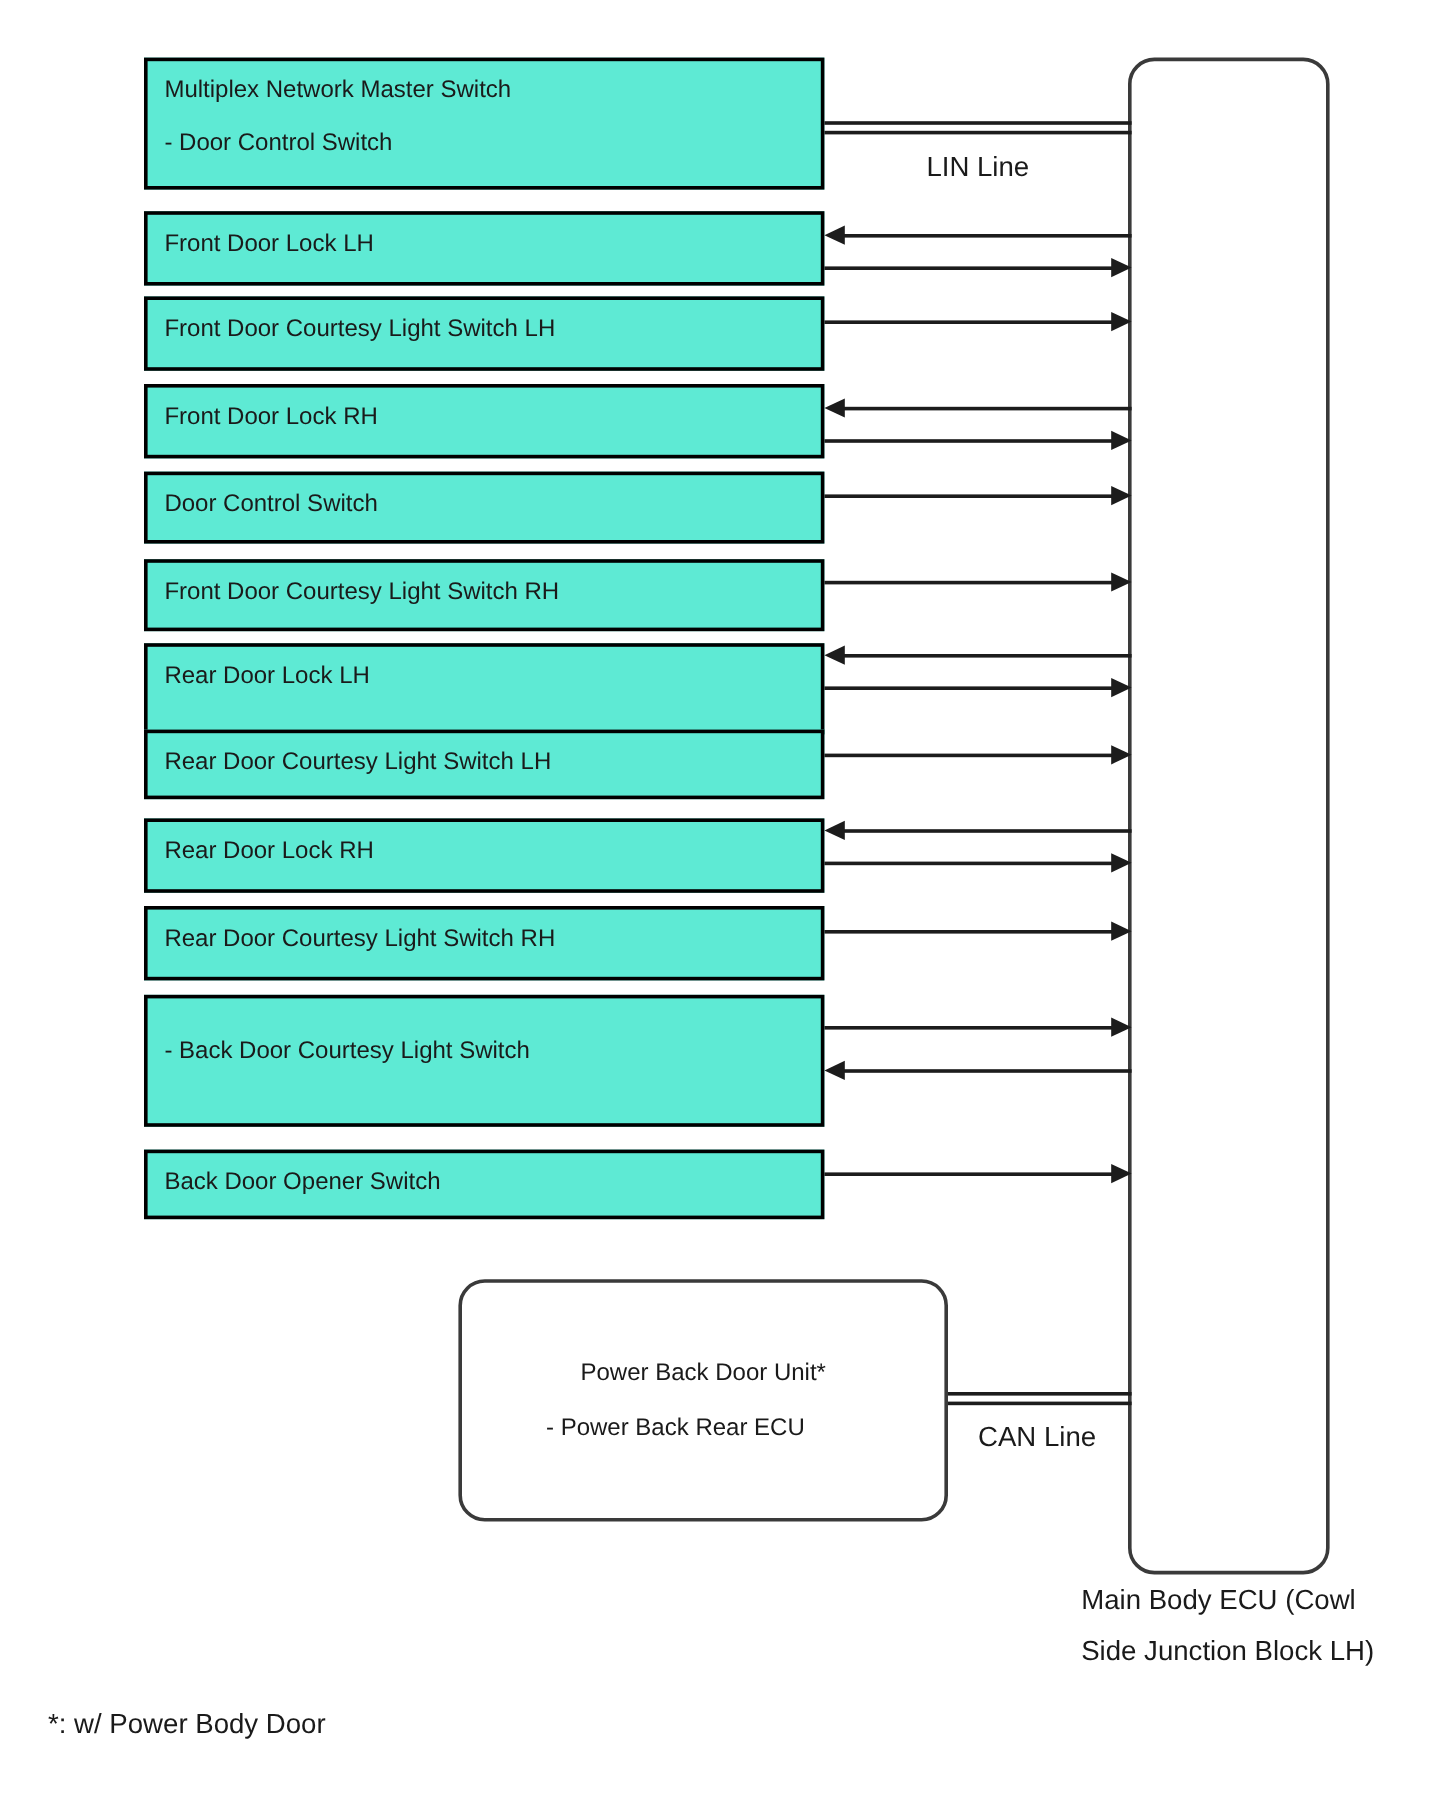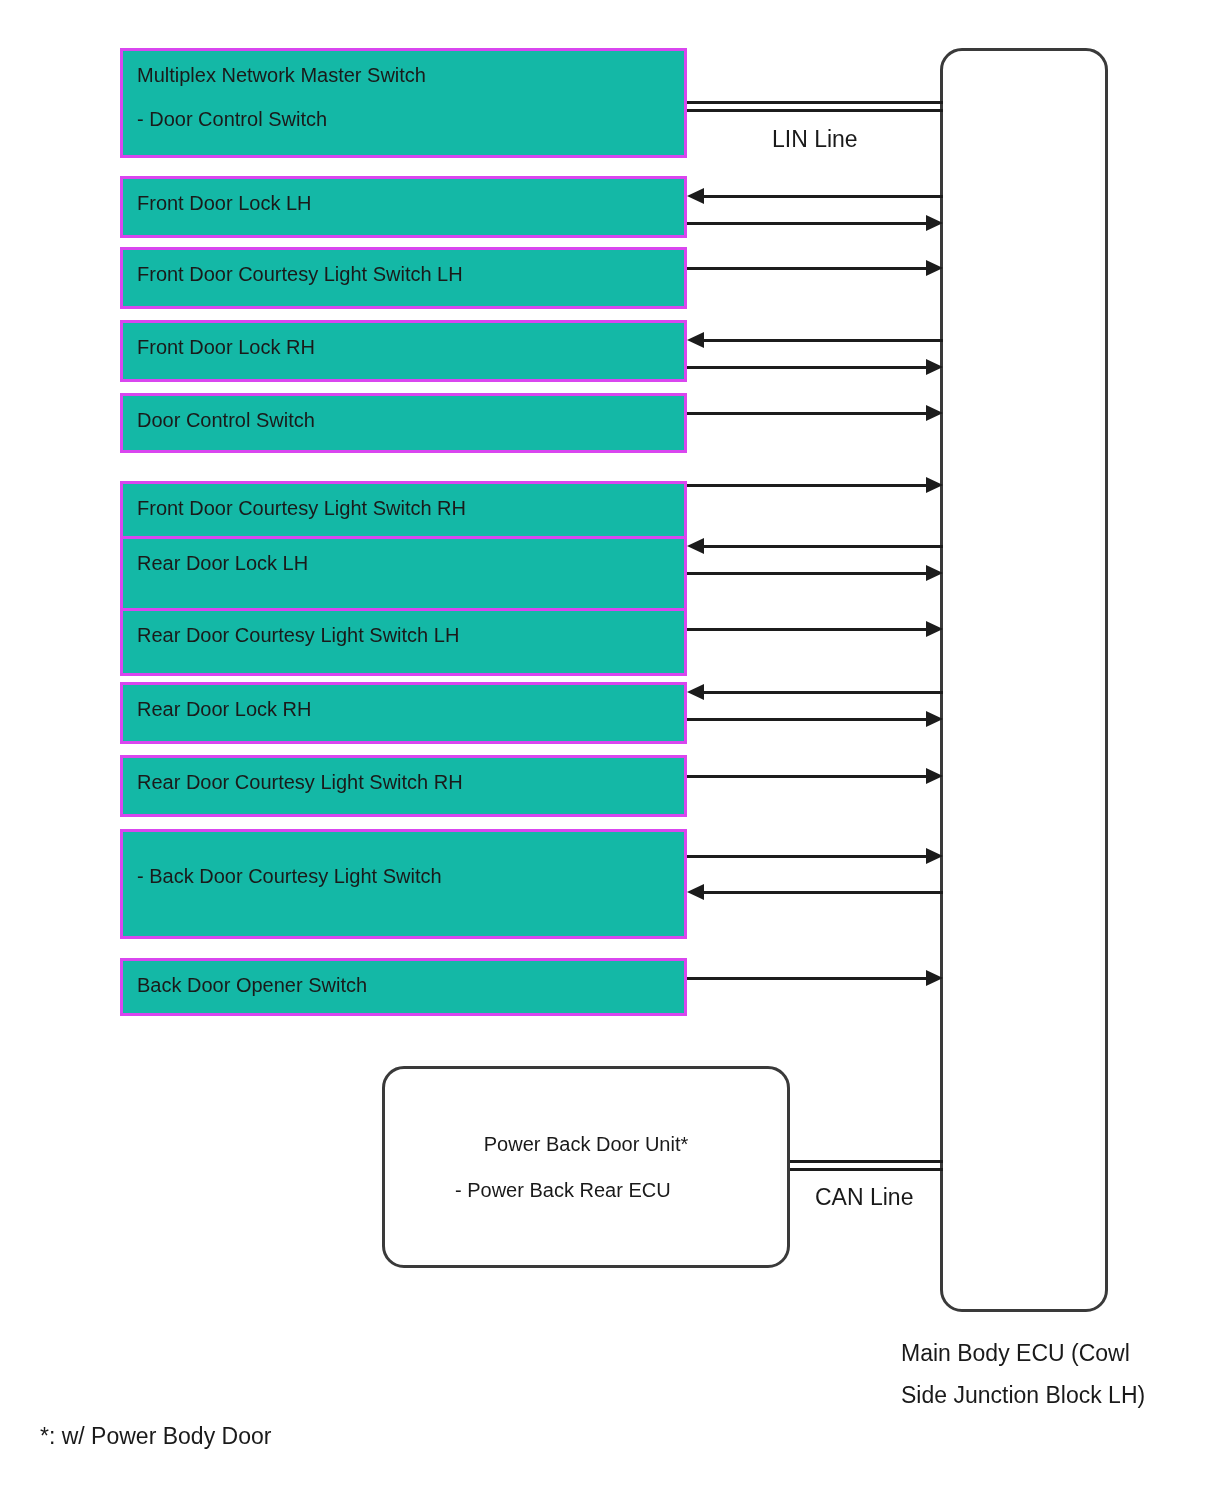--- a/index.html
+++ b/index.html
@@ -16,22 +16,22 @@
     width: 1210px;
     height: 1498px;
     background: #ffffff;
     overflow: hidden;
   }
 
   
   .comp-box {
     position: absolute;
     box-sizing: border-box;
-    background: #14b8a6;
-    border: 3px solid #d946ef;
+    background: #5eead4;
+    border: 3px solid #000000;
     padding: 12px 0 0 14px;
   }
   .comp-line {
     font-size: 20px;
     line-height: 24px;
     color: #1a1a1a;
     white-space: nowrap;
   }
   .comp-line.second {
     margin-top: 20px;
@@ -134,29 +134,29 @@
   </div>
 
   <div class="comp-box" id="box-3" style="left:120px; top:320px; width:567px; height:62px;">
     <div class="comp-line">Front Door Lock RH</div>
   </div>
 
   <div class="comp-box" id="box-4" style="left:120px; top:393px; width:567px; height:60px;">
     <div class="comp-line">Door Control Switch</div>
   </div>
 
-  <div class="comp-box" id="box-5" style="left:120px; top:481px; width:567px; height:60px;">
+  <div class="comp-box" id="box-5" style="left:120px; top:466px; width:567px; height:60px;">
     <div class="comp-line">Front Door Courtesy Light Switch RH</div>
   </div>
 
   <div class="comp-box" id="box-6" style="left:120px; top:536px; width:567px; height:76px;">
     <div class="comp-line">Rear Door Lock LH</div>
   </div>
 
-  <div class="comp-box" id="box-7" style="left:120px; top:608px; width:567px; height:68px;">
+  <div class="comp-box" id="box-7" style="left:120px; top:608px; width:567px; height:58px;">
     <div class="comp-line">Rear Door Courtesy Light Switch LH</div>
   </div>
 
   <div class="comp-box" id="box-8" style="left:120px; top:682px; width:567px; height:62px;">
     <div class="comp-line">Rear Door Lock RH</div>
   </div>
 
   <div class="comp-box" id="box-9" style="left:120px; top:755px; width:567px; height:62px;">
     <div class="comp-line">Rear Door Courtesy Light Switch RH</div>
   </div>
@@ -254,20 +254,20 @@
     <div class="comp-line">Power Back Door Unit*</div>
     <div class="comp-line second">- Power Back Rear ECU</div>
   </div>
 
   <div class="bus-line" style="left:790px; top:1160px; width:153px;">
     <div class="rail top"></div>
     <div class="rail bottom"></div>
   </div>
   <div class="label" style="left:815px; top:1184px;text-align:right;">CAN Line</div>
 
-  <div class="label multiline" style="left:901px; top:1320px; width:300px;margin-top:20px;">
+  <div class="label multiline" style="left:901px; top:1320px; width:300px;">
     <span class="lbl-row">Main Body ECU (Cowl</span>
     <span class="lbl-row">Side Junction Block LH)</span>
   </div>
 
   <div class="label" style="left:40px; top:1423px;">*: w/ Power Body Door</div>
 
 </div>
 
 </body></html>

